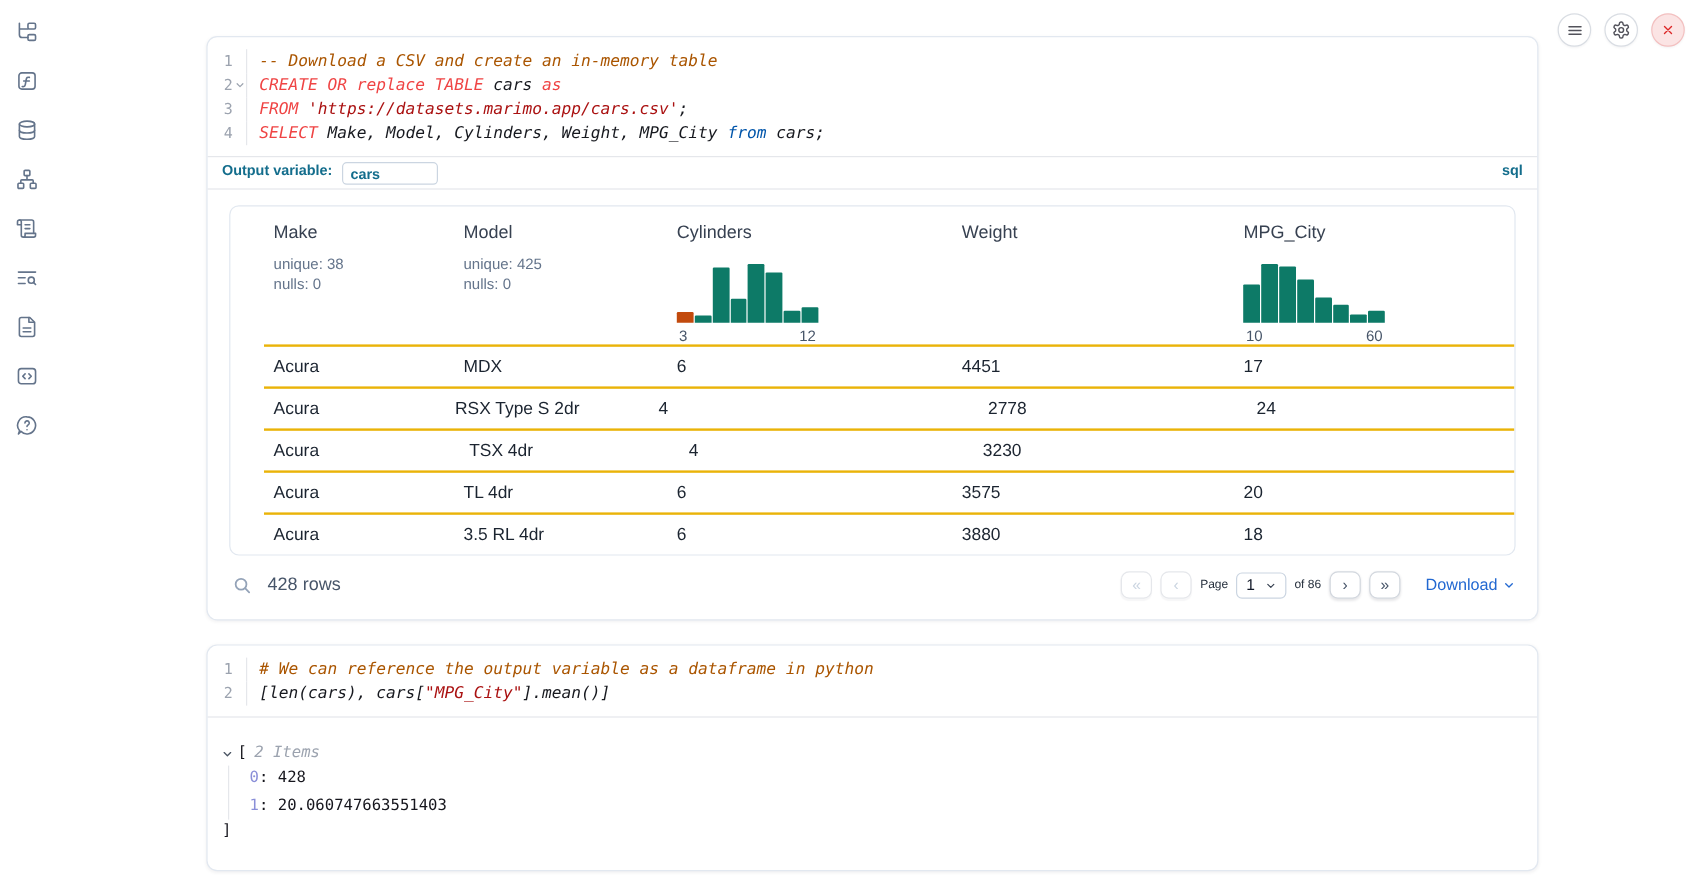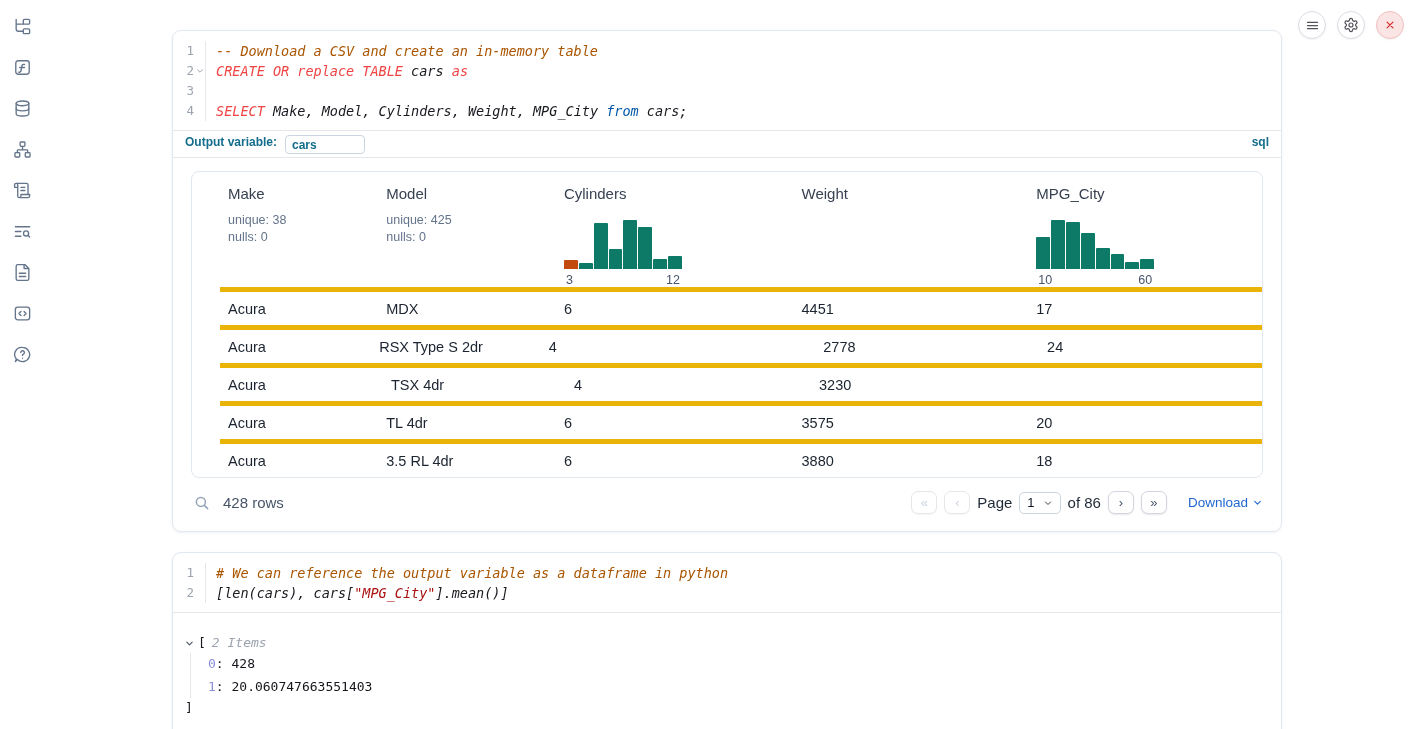--- a/index.html
+++ b/index.html
@@ -43,30 +43,30 @@
   .data-table { border:1px solid #e2e8f0; border-radius:8px; overflow:hidden;padding-left:28px; }
   .thead { display:flex; padding-top:13px; }
   .th { padding:0 8px; }
   .th-name { font-size:15px; color:#374151; }
   .th-stats { margin-top:10px; font-size:12.5px; line-height:17px; color:#64748b; }
   .hist-wrap { margin-top:15px; width:118px; }
   .hist-bars { display:flex; align-items:flex-end; height:52px; gap:1px; }
   .hist-bar { flex:1 1 0; background:#0d7a67; border-radius:1px 1px 0 0; }
   .hist-bar.orange { background:#c24a0d; }
   .hist-labels { display:flex; justify-content:space-between; font-size:12.5px; color:#475569; margin-top:4px; padding:0 2px; }
-  .trow { display:flex; border-top:5px solid #eab308; }
+  .trow { display:flex; border-top:2px solid #eab308; }
   .td { padding:8px 8px; font-size:14.5px; color:#1b2430; height:33px; display:flex; align-items:center; }
 
   
   .table-footer { display:flex; align-items:center; padding:13px 0 17px 2px; }
   .rowcount { margin-left:12px; font-size:15px; color:#475569; }
   .pager { margin-left:auto; display:flex; align-items:center; gap:7px; }
   .pg-btn { width:26px; height:23px; border:1px solid #e5e7eb; border-radius:7px; background:#fff; display:flex; align-items:center; justify-content:center; font-size:13px; color:#cbd5e1; cursor:default; box-shadow:0 1px 1px rgba(15,23,42,.04); }
   .pg-btn.enabled { color:#475569; border-color:#d2d7de; cursor:pointer; box-shadow:0 1px 2px rgba(15,23,42,.10); }
-  .pg-text { font-size:15px; color:#1f2937; }
+  .pg-text { font-size:10px; color:#1f2937; }
   .page-select { display:flex; align-items:center; gap:8px; border:1px solid #cbd5e1; border-radius:5px; padding:2px 7px; font-size:13px; color:#111827; cursor:pointer; height:22px; }
   .download { margin-left:14px; display:flex; align-items:center; gap:4px; font-size:13.5px; color:#2268d1; cursor:pointer; }
 
   
   .tree-output { border-top:1px solid #e5e7eb; padding:20px 0 22px 12px; font-family:"DejaVu Sans Mono", monospace; font-size:13px; color:#16161d; }
   .tree-head { display:flex; align-items:center; line-height:20px; }
   .tree-chevron { color:#4b5563; margin-right:4px; cursor:pointer; display:flex; }
   .tree-items-label { color:#9ca3af; font-style:italic; margin-left:6px; }
   .tree-entries { margin-left:5px; border-left:1px solid #e5e7eb; padding-left:17px; }
   .tree-entry { line-height:22.5px; }
@@ -186,20 +186,21 @@
           <span class="code-text"><span class="tok-comment">-- Download a CSV and create an in-memory table</span></span>
         </div>
         <div class="code-line">
           <span class="gutter">2<span class="fold-chevron"><svg viewBox="0 0 20 20" width="8" height="8" fill="none" stroke="#9ca3af" stroke-width="2.5" stroke-linecap="round" stroke-linejoin="round">
                 <path d="m4 7 6 6 6-6"></path>
               </svg></span></span>
           <span class="code-text"><span class="tok-keyword">CREATE OR</span><span class="tok-plain"> </span><span class="tok-keyword">replace</span><span class="tok-plain"> </span><span class="tok-keyword">TABLE</span><span class="tok-plain"> cars </span><span class="tok-keyword">as</span></span>
         </div>
         <div class="code-line">
           <span class="gutter">3</span>
+          <span class="code-text"><span class="tok-keyword">FROM</span><span class="tok-plain"> </span><span class="tok-string">'https://datasets.marimo.app/cars.csv'</span><span class="tok-plain">;</span></span>
         </div>
         <div class="code-line">
           <span class="gutter">4</span>
           <span class="code-text"><span class="tok-keyword">SELECT</span><span class="tok-plain"> Make, Model, Cylinders, Weight, MPG_City </span><span class="tok-builtin">from</span><span class="tok-plain"> cars;</span></span>
         </div>
       </div>
 
     <div class="outvar-row">
       <span class="outvar-label">Output variable:</span>
       <input class="outvar-input" value="cars" style="">

